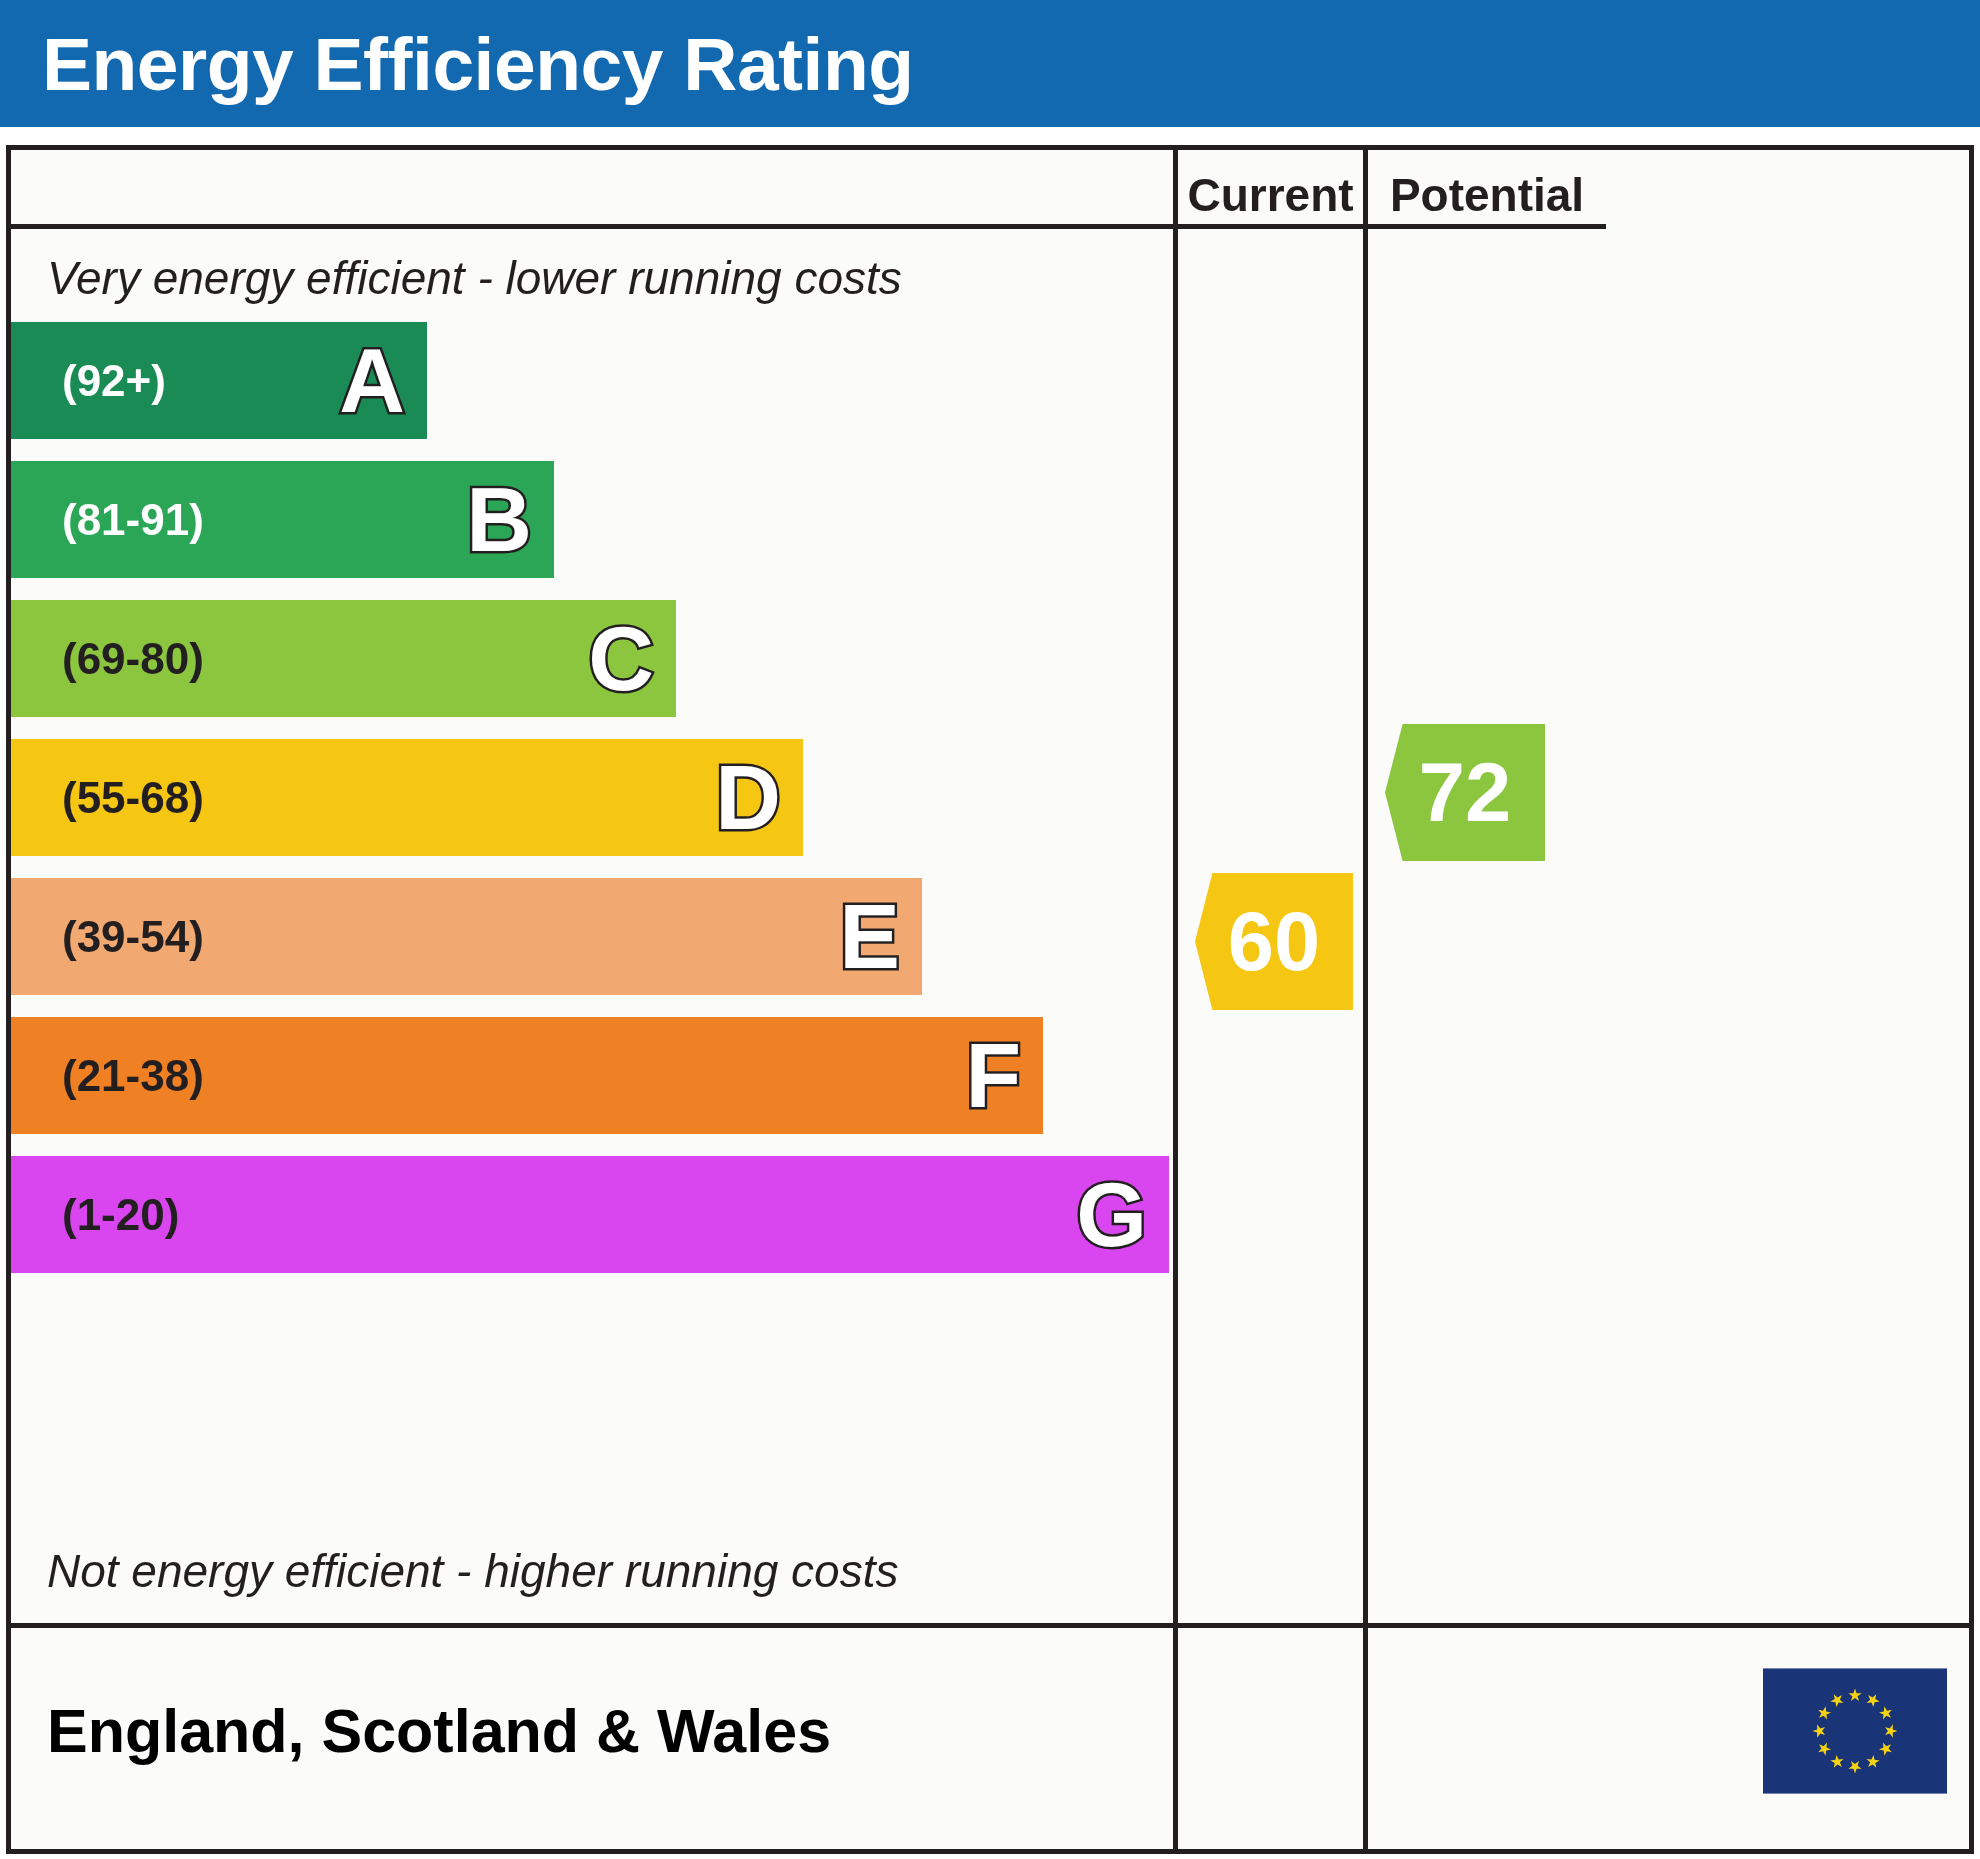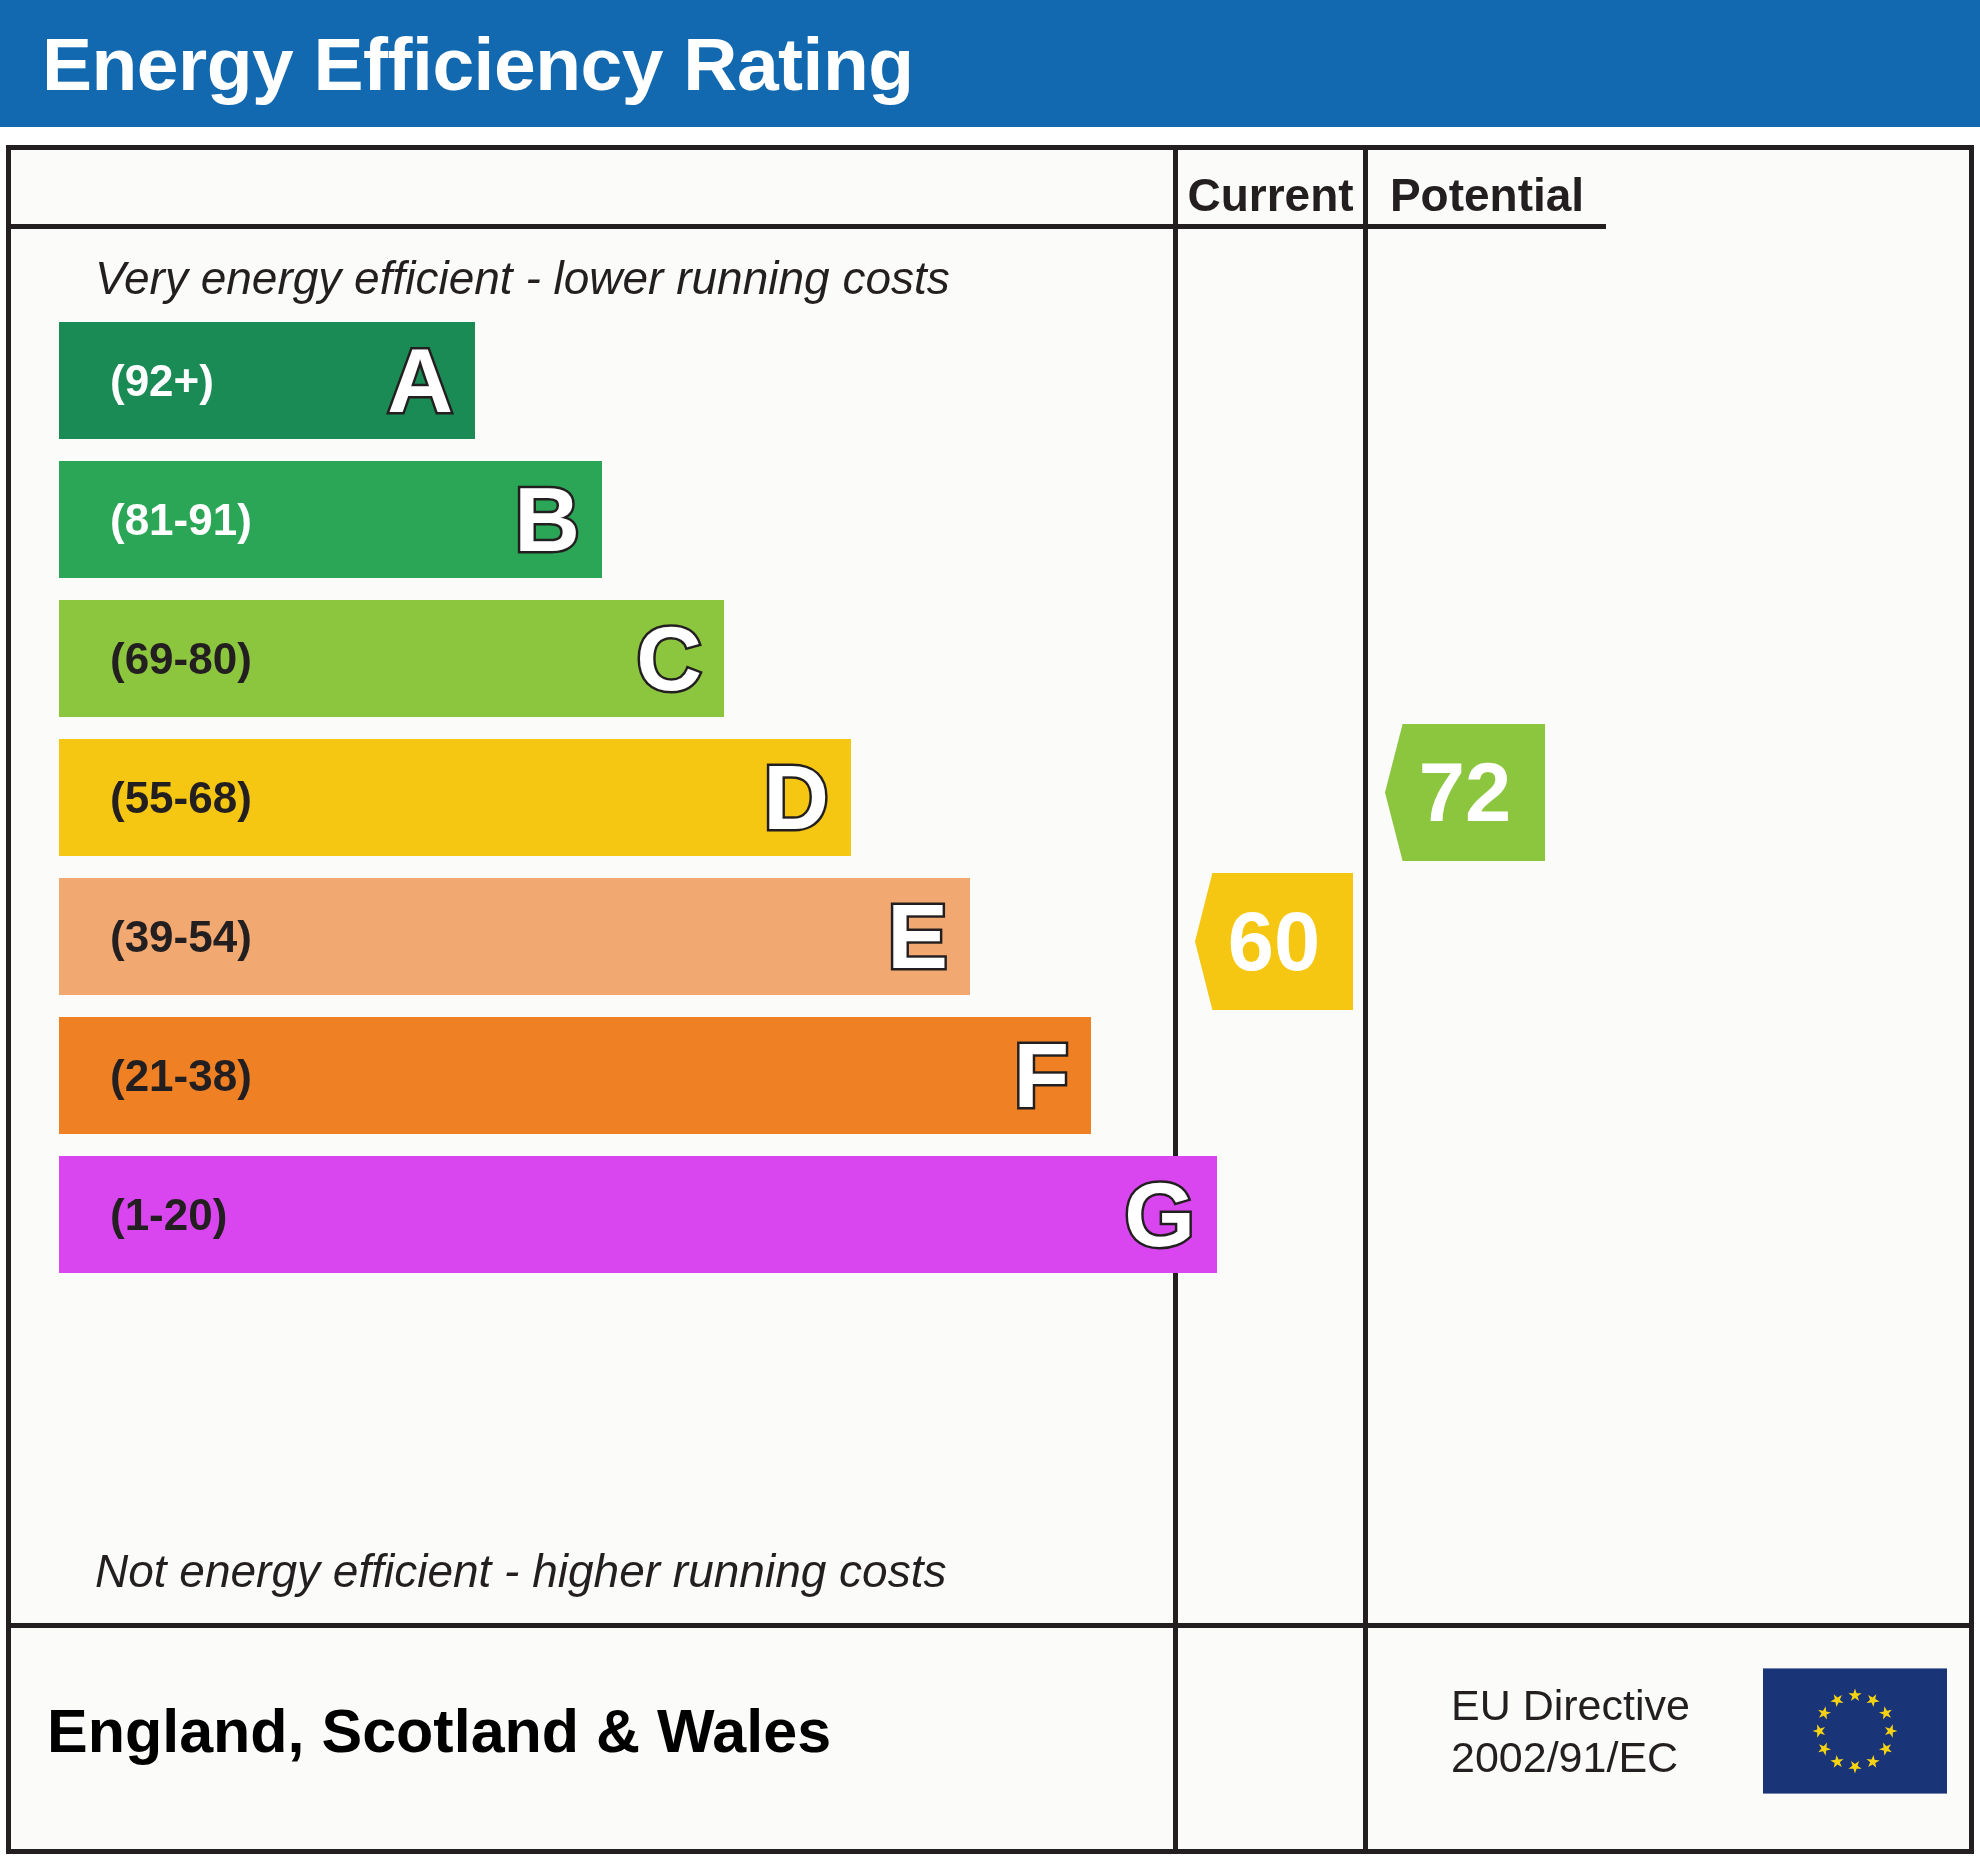--- a/index.html
+++ b/index.html
@@ -102,21 +102,20 @@
   .col-underline.cu { left: 1167px; width: 185px; }
   .col-underline.pu { left: 1357px; width: 238px; }
 
   
   .chart-pane {
     position: absolute;
     left: 0;
     top: 79px;
     width: 1162px;
     bottom: 241px;
-    margin-left: 48px;
   }
   .caption {
     position: absolute;
     left: 36px;
     font-style: italic;
     font-size: 46px;
     color: #231f20;
     white-space: nowrap;
   }
   .caption.top    { top: 22px; }
@@ -283,24 +282,20 @@
     <div class="rating-arrow cur" style="background:#f6c712;">
       <span>60</span>
     </div>
     <div class="rating-arrow pot" style="background:#8cc63e;">
       <span>72</span>
     </div>
 
     <div class="hrule h-foot"></div>
     <div class="footer">
       <div class="footer-region">England, Scotland &amp; Wales</div>
-      <div class="footer-directive">
-        <div>EU Directive</div>
-        <div>2002/91/EC</div>
-      </div>
       <div class="eu-flag">
         <svg viewBox="0 0 186 126" xmlns="http://www.w3.org/2000/svg" aria-hidden="true">
           <rect x="0" y="0" width="186" height="126" fill="#1a3478"></rect>
           <g fill="#f5d313">
             <g transform="translate(93,63)">
               <g transform="rotate(0) translate(0,-36)">
                   <polygon points="0,-7 1.6,-2.2 6.7,-2.2 2.6,0.9 4.1,5.7 0,2.7 -4.1,5.7 -2.6,0.9 -6.7,-2.2 -1.6,-2.2"></polygon>
                 </g>
               <g transform="rotate(30) translate(0,-36)">
                   <polygon points="0,-7 1.6,-2.2 6.7,-2.2 2.6,0.9 4.1,5.7 0,2.7 -4.1,5.7 -2.6,0.9 -6.7,-2.2 -1.6,-2.2"></polygon>

